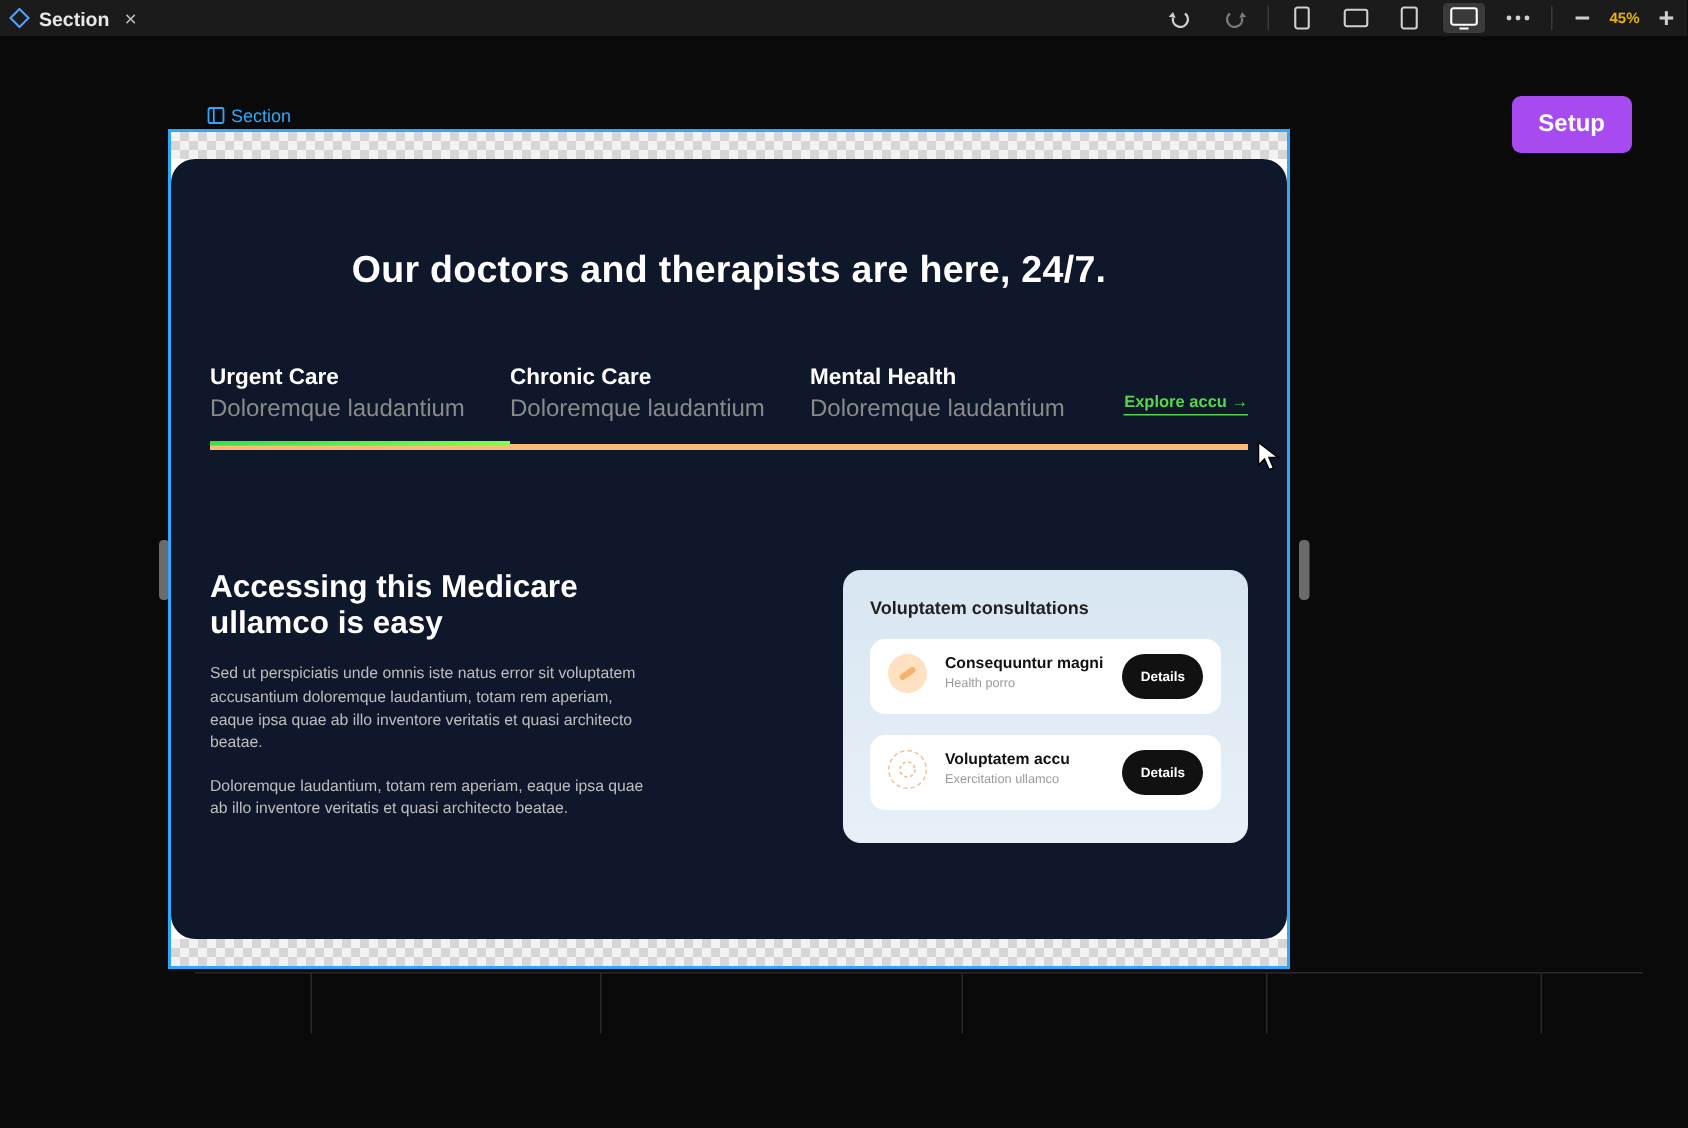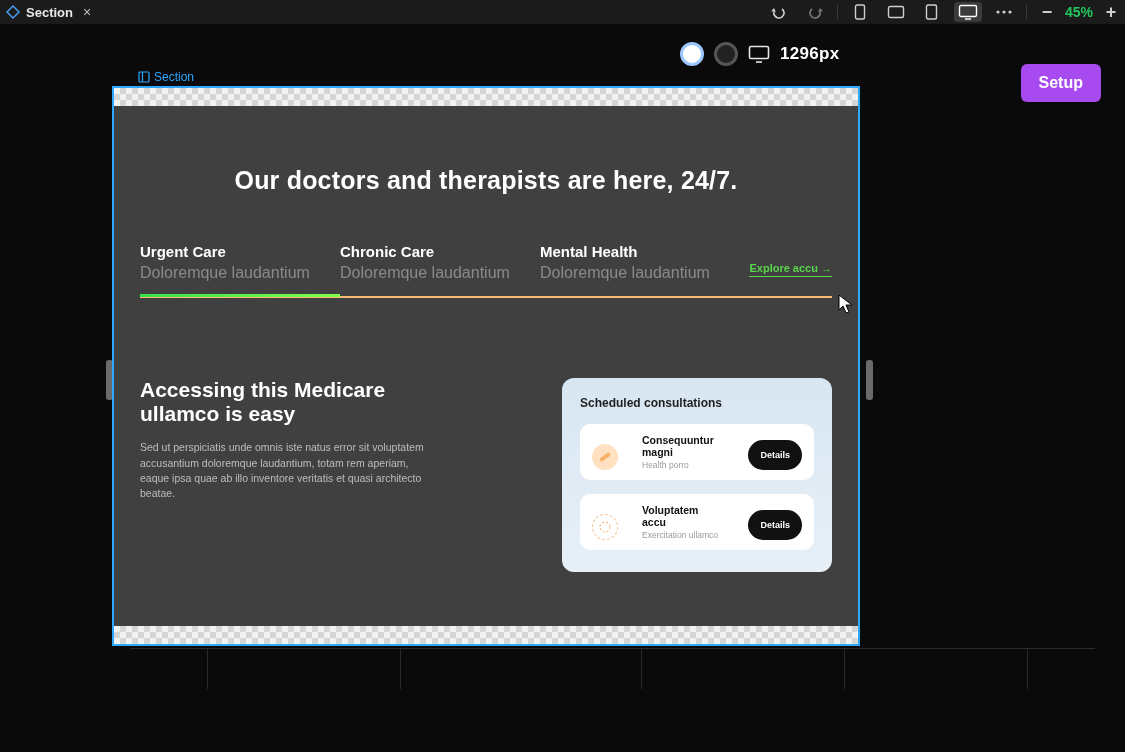--- a/index.html
+++ b/index.html
@@ -19,39 +19,39 @@
   }
   .tb-left { display:flex; align-items:center; gap:6px; }
   .section-icon { display:inline-flex; color:#4da3ff; }
   .tb-title { font-weight: 700; }
   .tb-close { color:#bcbcbc; font-size:14px; padding:0 4px; cursor:pointer; }
   .tb-right { position:absolute; right:6px; top:0; height:24px; display:flex; align-items:center; gap:8px; }
   .tb-btn { display:inline-flex; align-items:center; justify-content:center; width:28px; height:20px; color:#cfcfcf; }
   .tb-btn.active { background:#3a3a3a; border-radius:3px; }
   .tb-divider { width:1px; height:16px; background:#3a3a3a; }
   .zoom-box { display:flex; align-items:center; gap:10px; margin-left:4px;}
-  .zoom-val { color:#22c55e; font-weight:600; font-size:14px; }
+  .zoom-val { color:#eab308; font-weight:600; font-size:10px; }
   .zoom-sign { color:#cfcfcf; font-size:18px; font-weight:700; display:inline-flex; width:16px; justify-content:center;}
 
   
   .bp-bar {
     height: 62px;
     display:flex;
     align-items:center;
     justify-content:flex-end;
     padding-right: 30px;
     gap: 180px;
     position:relative;
   }
   .bp-cluster { position:absolute; left: 680px; top: 18px; display:flex; align-items:center; gap:10px;}
   .bp-circle { width:24px; height:24px; border-radius:50%; border:3px solid #9cc8ff; background:#fff; position:relative; }
   .bp-circle.dim { border-color:#555; background:#222; }
   .bp-device { color:#e6e6e6; display:inline-flex; }
   .bp-width { color:#fff; font-weight:700; font-size:17px; letter-spacing:0.3px; }
-  .setup-btn { background:#a74bf0; color:#fff; font-weight:600; font-size:16px; padding:10px 18px; border:none; border-radius:6px; cursor:pointer; position:absolute; right:24px; top:40px;}
+  .setup-btn { background:#a74bf0; color:#fff; font-weight:600; font-size:16px; padding:10px 18px; border:none; border-radius:6px; cursor:pointer; position:absolute; right:37px; top:40px;}
 
   
   .canvas-wrap {
     position:absolute;
     left: 112px;
     top: 70px;
     width: 760px;
   }
   .sel-label { color:#2ea7ff; font-size:12px; display:flex; align-items:center; gap:4px; margin-bottom:2px; margin-left:26px;}
   .sel-label .sicon { display:inline-flex; }
@@ -75,38 +75,39 @@
     background-size:12px 12px;
     background-position:0 0,0 6px,6px -6px,-6px 0;
     background-color:#f2f2f2;
   }
   .checker.top { top:0; }
   .checker.bottom { bottom:0; }
 
   .page {
     position:absolute;
     top:18px; bottom:18px; left:0; right:0;
-    background:#404040;
+    background:#0f172a;
     color:#eee;
     padding: 60px 26px 30px 26px;
+    border-radius: 16px;
   }
 
   .hero-title {
     text-align:center;
     color:#fff;
     font-weight:800;
     font-size:25px;
     letter-spacing:0.2px;
   }
 
   .tabs {
     margin-top: 48px;
     display:flex;
     align-items:flex-start;
-    border-bottom:2px solid #fdba74;
+    border-bottom:4px solid #fdba74;
     position:relative;
   }
   .tab {
     flex: 0 0 200px;
     padding: 0 4px 14px 0;
   }
   .tab h4 { color:#fff; font-weight:800; font-size:15px; }
   .tab p { color:#8a8a8a; font-size:16px; margin-top:4px;}
   .tab.active::after {
     content:''; position:absolute; left:0; bottom:-1px; width:200px; height:3px;
@@ -137,21 +138,21 @@
     flex:1;
     background: linear-gradient(180deg,#d8e6f2,#e7f0f7);
     border-radius:12px;
     padding:18px 18px 22px 18px;
     margin-left:auto;
     max-width:270px;
   }
   .card-title { color:#1f1f1f; font-weight:800; font-size:12px; }
   .consult {
     background:#fff; border-radius:10px; padding:10px 12px; margin-top:14px;
-    display:flex; align-items:flex-end; gap:24px;
+    display:flex; align-items:flex-start; gap:12px;
   }
   .consult .cicon { width:26px; height:26px; border-radius:50%; background:#ffe1c2; display:flex; align-items:center; justify-content:center; }
   .consult .cicon.dim { background:#fff; border:1px dashed #f0c089;}
   .consult .ct { flex:1; }
   .consult .ct .cn { font-weight:800; font-size:10.5px; color:#111;}
   .consult .ct .cs { font-size:8.5px; color:#9a9a9a; margin-top:2px;}
   .details-btn { background:#111; color:#fff; font-size:9px; font-weight:600; border:none; border-radius:16px; padding:10px 12px;}
 
   
   .handle { position:absolute; width:7px; height:40px; background:#6b6b6b; border-radius:3px; top:50%; transform:translateY(-50%);}
@@ -237,31 +238,20 @@
     <span class="tb-divider"></span>
     <div class="zoom-box">
       <span class="zoom-sign">−</span>
       <span class="zoom-val">45%</span>
       <span class="zoom-sign">+</span>
     </div>
   </div>
 </div>
 
 <div class="bp-bar">
-  <div class="bp-cluster">
-    <span class="bp-circle"></span>
-    <span class="bp-circle dim"></span>
-    <span class="bp-device">
-      <svg width="22" height="18" viewBox="0 0 22 18">
-          <rect x="1.5" y="1.5" width="19" height="12" rx="1.5" fill="none" stroke="#e6e6e6" stroke-width="1.6"></rect>
-          <line x1="8" y1="17" x2="14" y2="17" stroke="#e6e6e6" stroke-width="1.6"></line>
-        </svg>
-    </span>
-    <span class="bp-width">1296px</span>
-  </div>
   <button class="setup-btn">Setup</button>
 </div>
 
 <div class="handle left"></div>
 <div class="handle right"></div>
 
 <div class="canvas-wrap">
   <div class="sel-label">
     <span class="sicon">
       <svg width="12" height="12" viewBox="0 0 12 12">
@@ -294,24 +284,25 @@
         </div>
         <a class="explore-link">
           <span>Explore accu →</span>
         </a>
       </div>
 
       <div class="content-row">
         <div class="content-left">
           <h2>Accessing this Medicare ullamco is easy</h2>
           <p>Sed ut perspiciatis unde omnis iste natus error sit voluptatem accusantium doloremque laudantium, totam rem aperiam, eaque ipsa quae ab illo inventore veritatis et quasi architecto beatae.</p>
+          <p>Doloremque laudantium, totam rem aperiam, eaque ipsa quae ab illo inventore veritatis et quasi architecto beatae.</p>
         </div>
 
         <div class="card">
-          <div class="card-title">Scheduled consultations</div>
+          <div class="card-title">Voluptatem consultations</div>
 
           <div class="consult">
             <span class="cicon">
               <svg width="16" height="16" viewBox="0 0 16 16">
                   <rect x="2" y="6" width="12" height="4" rx="2" transform="rotate(-35 8 8)" fill="#f5b26b"></rect>
                 </svg>
             </span>
             <div class="ct">
               <div class="cn">Consequuntur magni</div>
               <div class="cs">Health porro</div>

